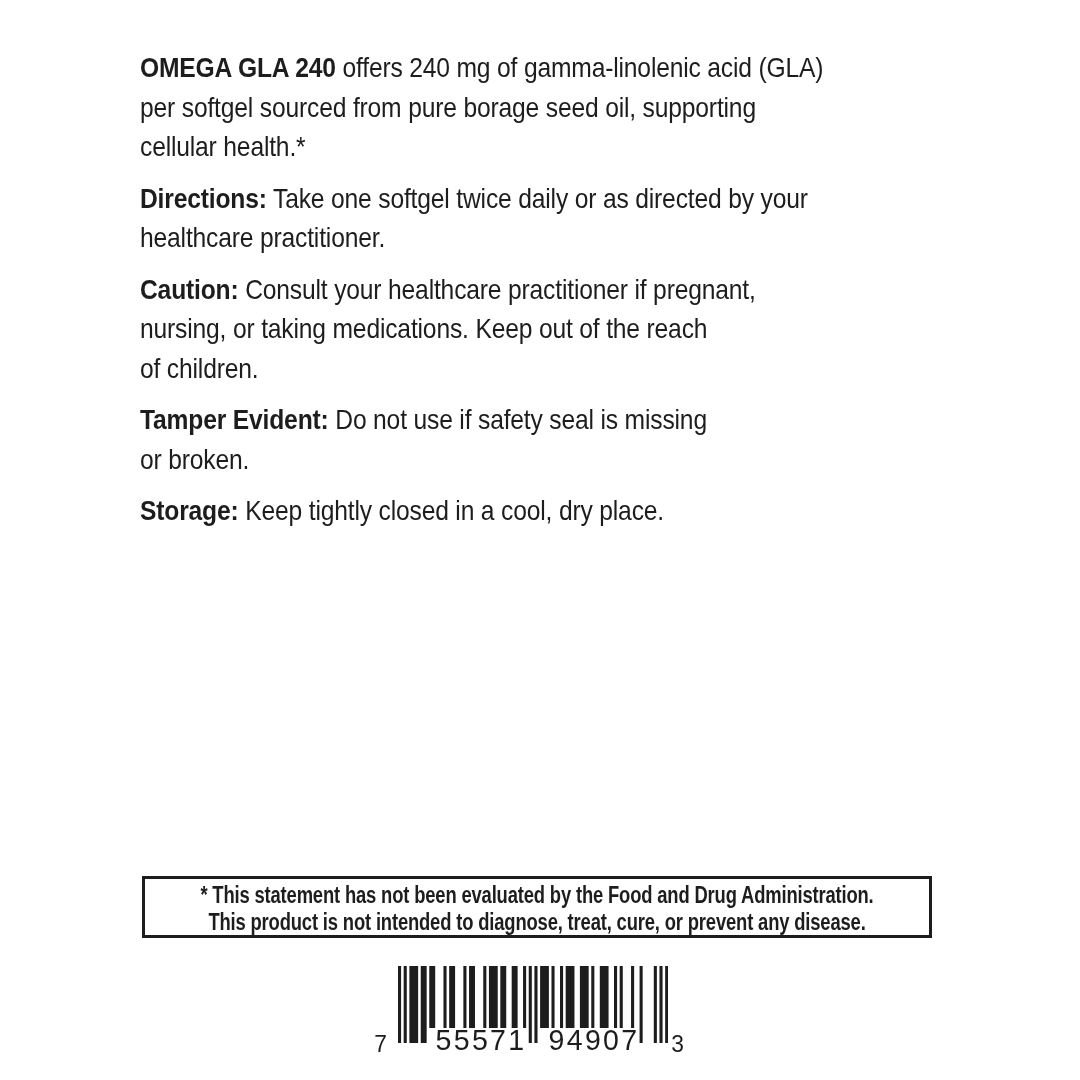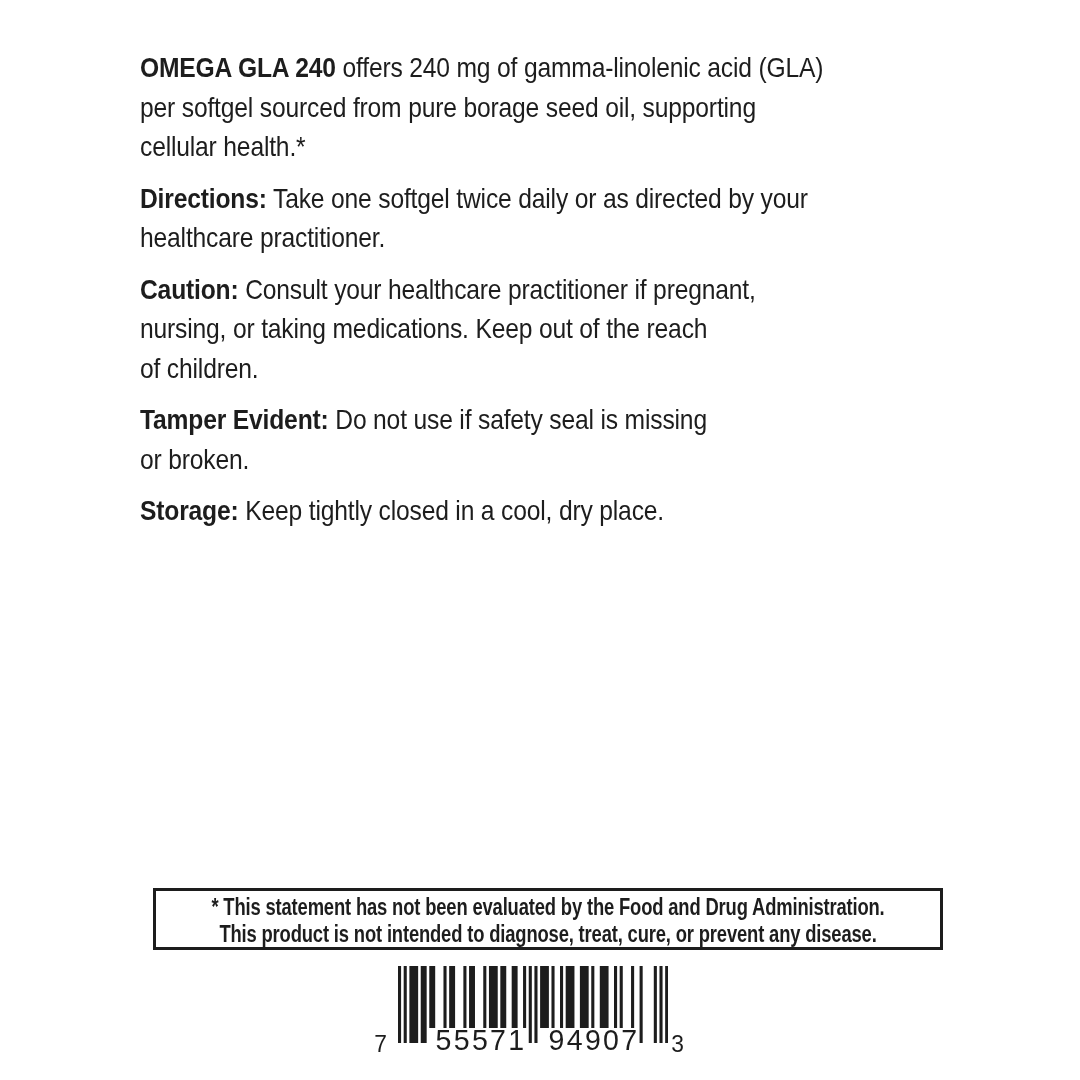--- a/index.html
+++ b/index.html
@@ -23,25 +23,24 @@
     margin: 0 0 12px 0;
     font-size: 28px;
     line-height: 39.5px;
     letter-spacing: -0.2px;
   }
   .pl { font-weight: bold; }
   .pt { white-space: pre-line; }
 
   .disclaimer {
     position: absolute;
-    left: 153px; top: 876px;
+    left: 142px; top: 876px;
     width: 784px; height: 56px;
     border: 3px solid #1d1d1d;
     background: #ffffff;
-    margin-top: 12px;
   }
   .disclaimer-inner {
     position: absolute;
     left: -12.5%; top: 3px;
     width: 125%;
     transform: scaleX(0.8);
     transform-origin: 50% 0;
     text-align: center;
     font-weight: bold;
     font-size: 23px;

